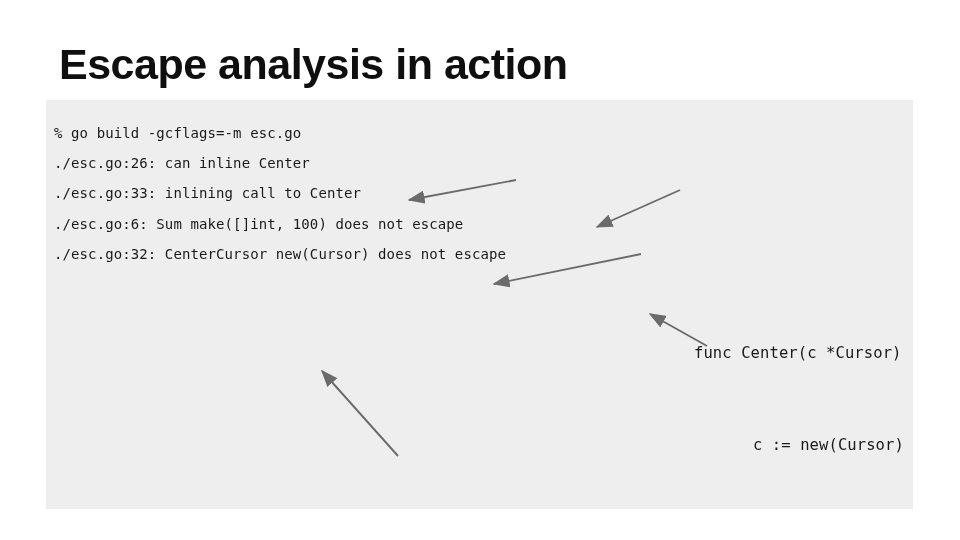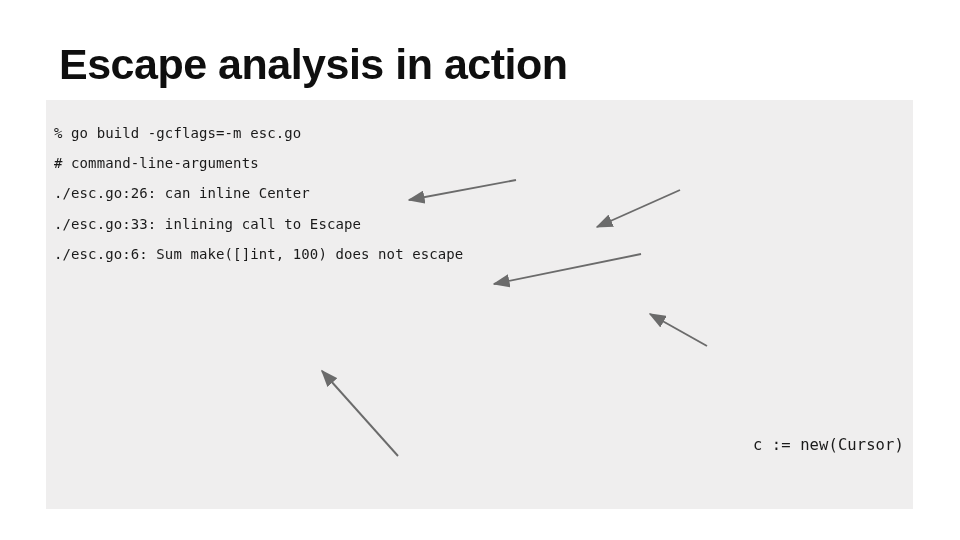--- a/index.html
+++ b/index.html
@@ -99,28 +99,29 @@
 <body>
 
 <div id="slide">
 
   <div id="slide-title">Escape analysis in action</div>
 
   <div id="code-panel">
 
     <div id="terminal-output">
       <div class="code-line">% go build -gcflags=-m esc.go</div>
-      <div class="code-line"># command-line-arguments</div>
       <div class="code-line">./esc.go:26: can inline Center</div>
-      <div class="code-line">./esc.go:33: inlining call to Escape</div>
+      <div class="code-line">./esc.go:33: inlining call to Center</div>
       <div class="code-line">./esc.go:6: Sum make([]int, 100) does not escape</div>
+      <div class="code-line">./esc.go:32: CenterCursor new(Cursor) does not escape</div>
     </div>
 
 
 
+    <div class="annotation all-mono" id="annotation-func">func Center(c *Cursor)</div>
 
     <div class="annotation all-mono" id="annotation-new">c := new(Cursor)</div>
 
   </div>
 
   <svg id="arrow-layer" viewBox="0 0 960 540" width="960" height="540">
     <defs>
       <marker id="arrowhead" markerWidth="9" markerHeight="7" refX="8.2" refY="3.5" orient="auto" markerUnits="strokeWidth">
         <polygon points="0 0, 9 3.5, 0 7" fill="#6b6b6b"></polygon>
       </marker>

